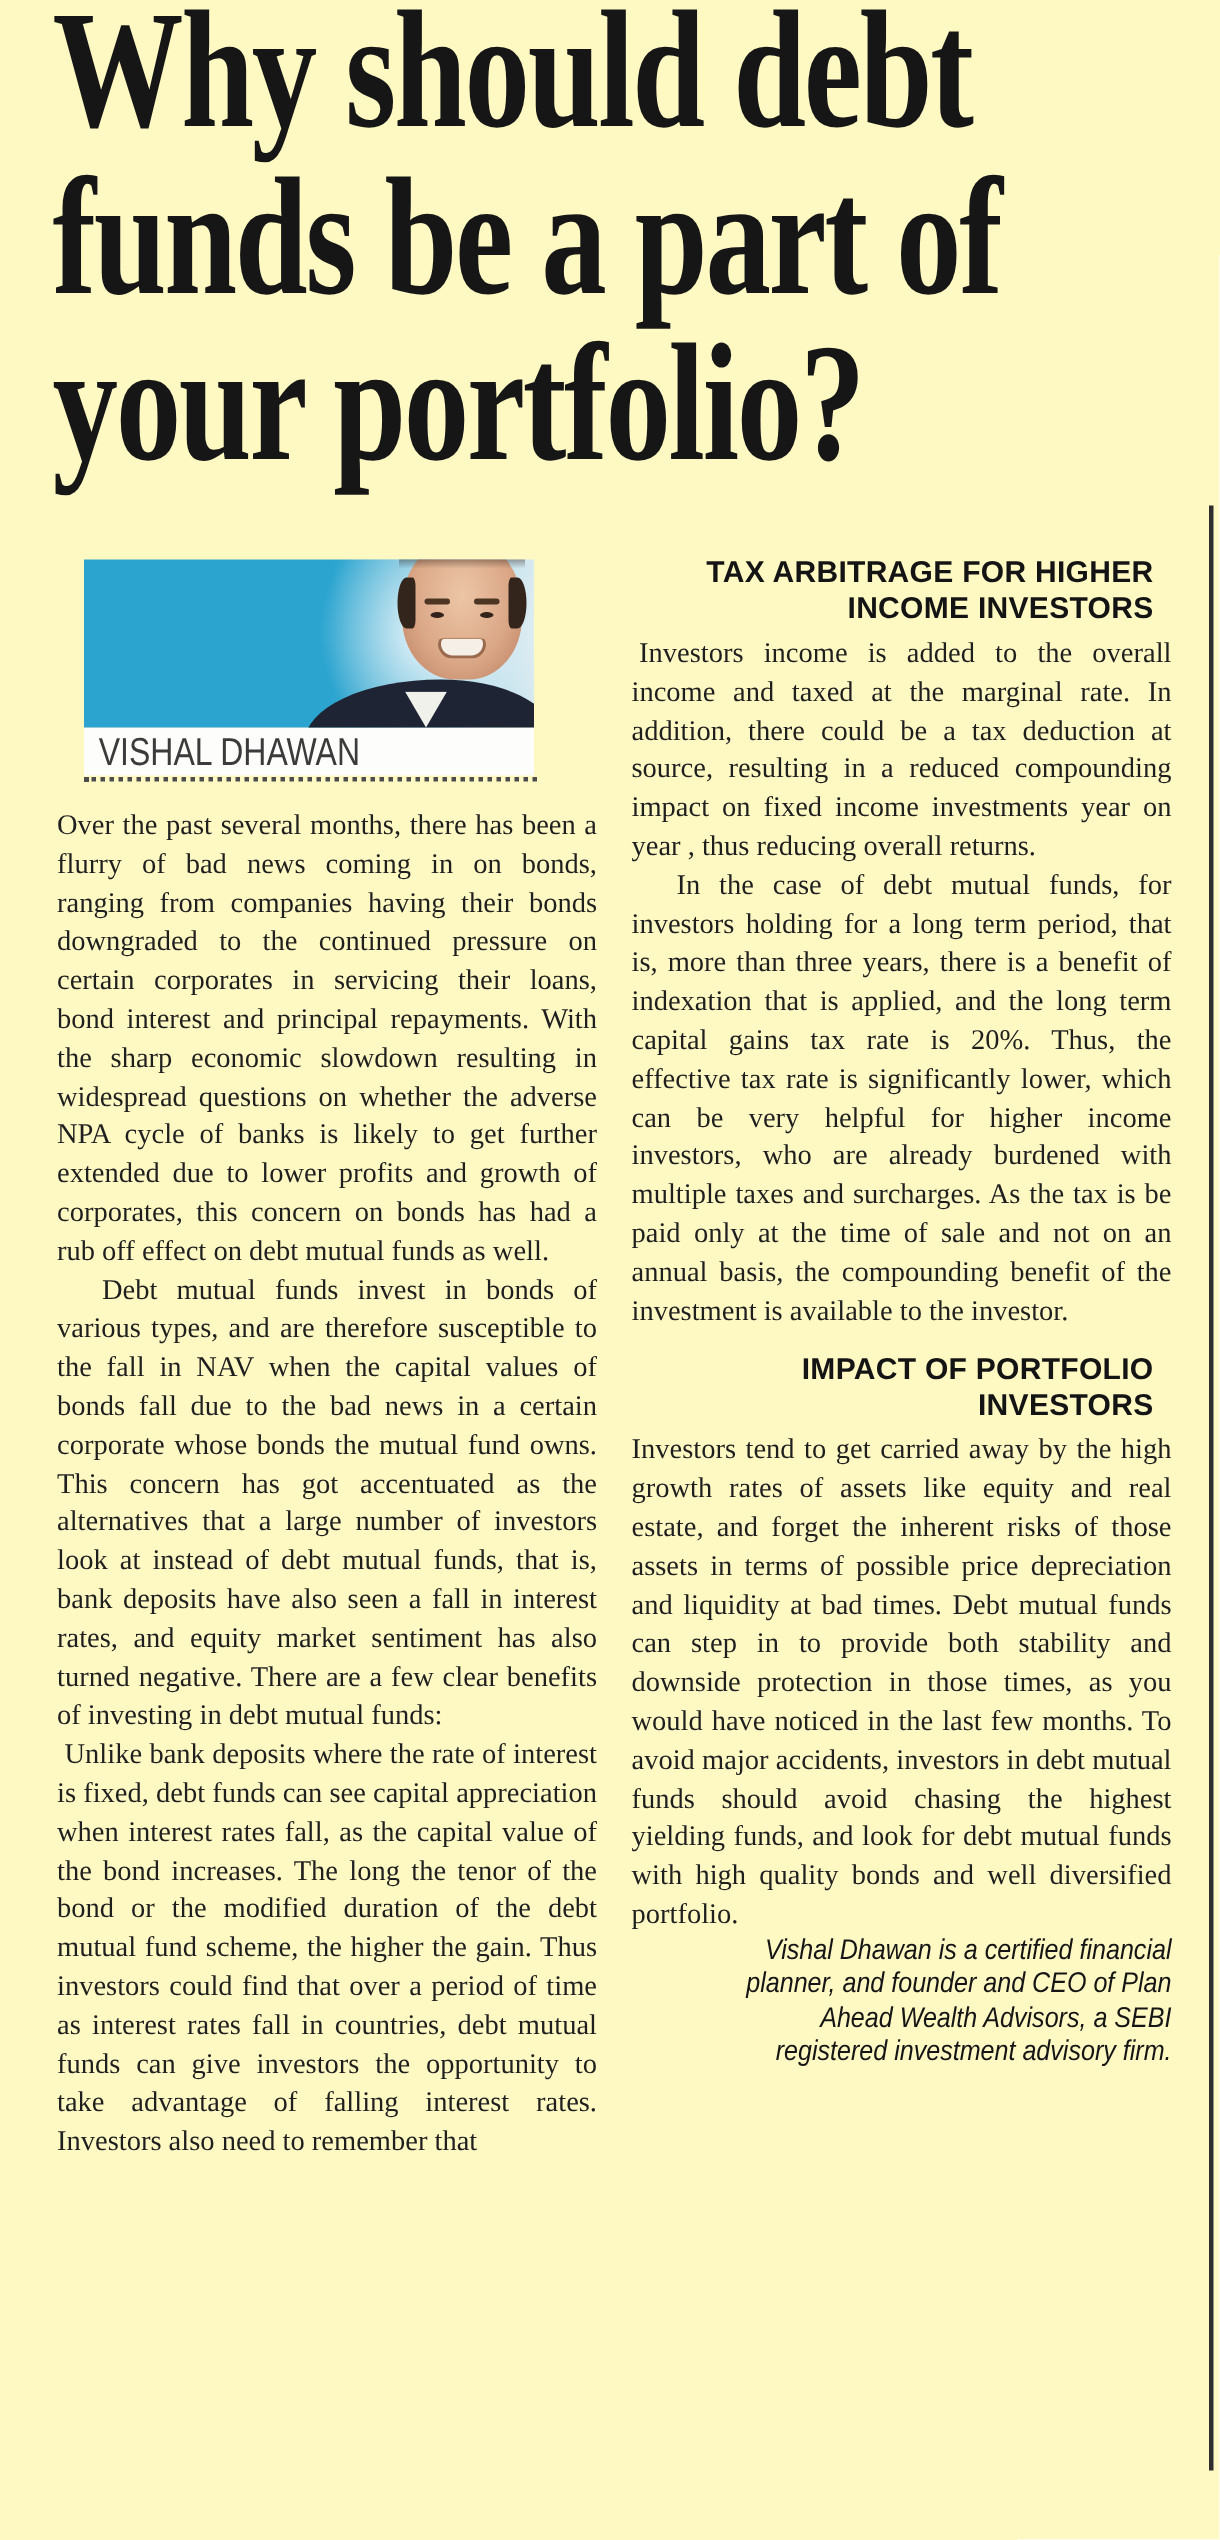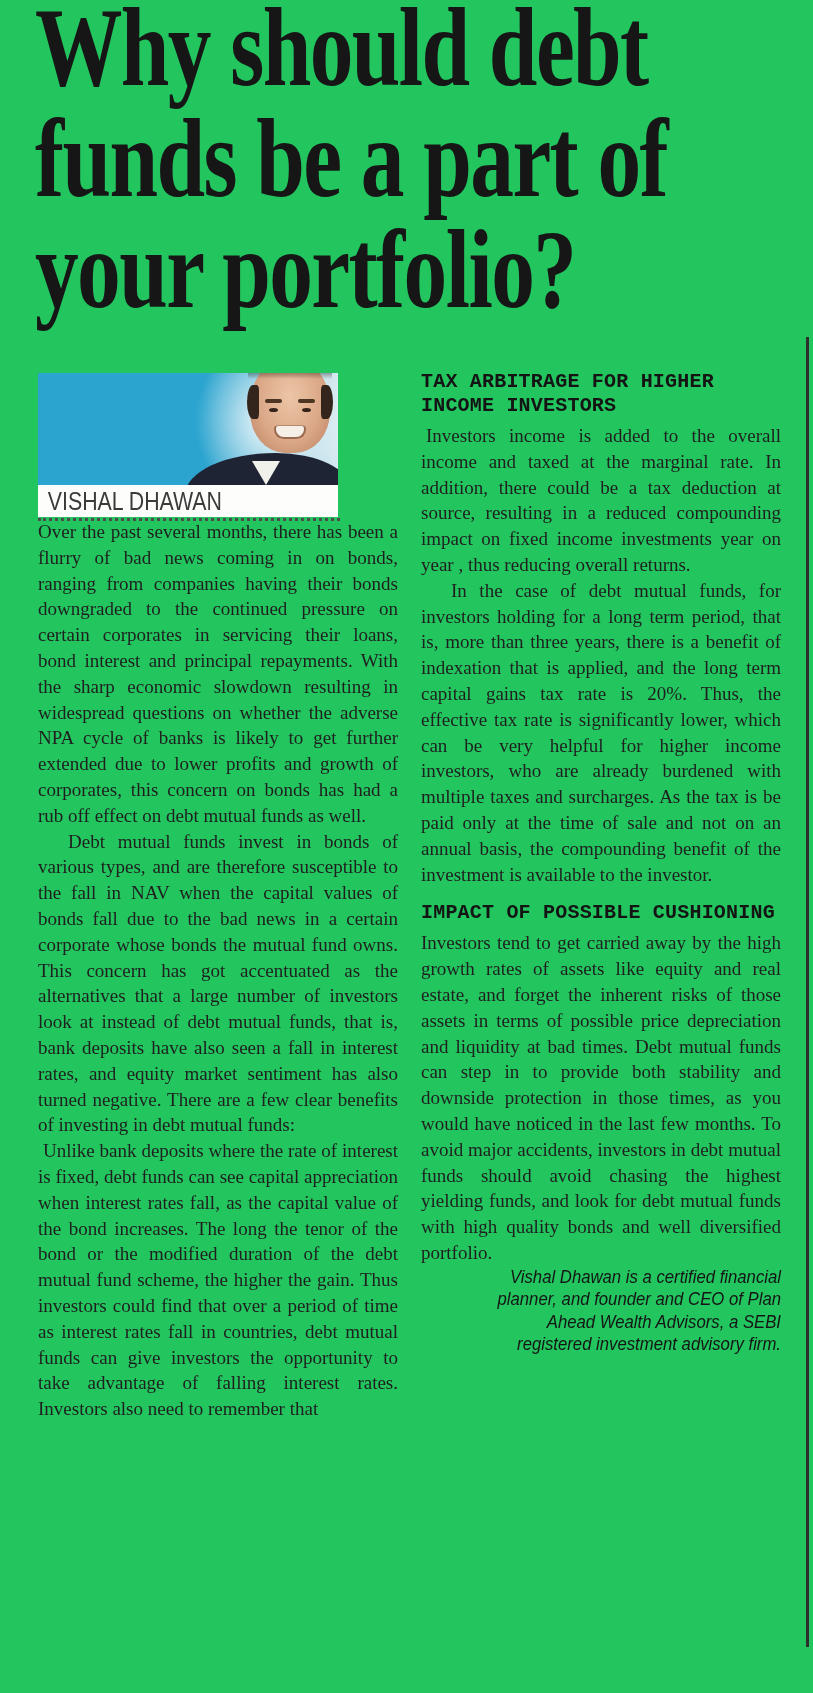--- a/index.html
+++ b/index.html
@@ -1,30 +1,30 @@
 <!DOCTYPE html>
 <html style="--accent: #2ba4cf;"><head>
 <meta charset="utf-8">
 <style>
   html,body { margin:0; padding:0; background:#ffffff; }
   .page {
     position:relative; width:813px; height:1693px; margin:0 auto;
-    background:#22c55e; overflow:hidden;
+    background:#fef9c3; overflow:hidden;
     font-family:"Liberation Serif", serif; color:#1f1f1f;
   }
 
   
   .headline { position:absolute; left:35px; top:-8px; }
   .headline-line {
     font-weight:bold; font-size:112px; line-height:111px; letter-spacing:-2px;
     white-space:nowrap; transform:scaleX(0.78); transform-origin:0 0; color:#161616;
   }
 
   
-  .author-card { position:absolute; left:38px; top:373px; width:300px;text-align:right; }
+  .author-card { position:absolute; left:56px; top:373px; width:300px;text-align:right; }
   .photo {
     position:relative; width:300px; height:112px; overflow:hidden;
     background:linear-gradient(90deg, var(--accent,#2ba4cf) 0%, var(--accent,#2ba4cf) 55%,
                #5eb8d8 74%, #aed8e8 90%, #d9eaf0 100%);
   }
   .photo-glow {
     position:absolute; right:0px; top:-24px; width:150px; height:160px;
     background:radial-gradient(ellipse at 55% 45%, rgba(255,255,255,0.92), rgba(255,255,255,0) 65%);
   }
   .face {
@@ -61,29 +61,29 @@
     font-family:"Liberation Sans", sans-serif; font-size:26px; color:#3b3b3b;
     transform:scaleX(0.82); transform-origin:0 50%; white-space:nowrap; padding-left:12px;
   }
   .dotted-rule { width:302px; border-top:3px dotted #4d4d4d; margin-top:1px; }
 
   
   .col {
     position:absolute; width:360px; text-align:justify;
     font-size:19px; line-height:25.8px; color:#1f1f1f;
   }
-  .col-left  { left:38px;  top:519px; }
+  .col-left  { left:38px;  top:538px; }
   .col-right { left:421px; top:356px; }
   .col p { margin:0; }
   .col p.p-indent { text-indent:30px; }
   .col p.p-lead { text-indent:5px; }
   .col h2 {
-    font-family:Liberation Mono, monospace; font-size:20px; line-height:24px;
+    font-family:Liberation Sans, sans-serif; font-size:20px; line-height:24px;
     font-weight:bold; letter-spacing:0.2px; color:#141414;
-    margin:14px 0 5px 0; text-align:left;
+    margin:14px 12px 5px 0; text-align:right;
   }
   .credit {
     margin-top:9px; padding-left:36px; text-align:right;
     font-family:"Liberation Sans", sans-serif; font-style:italic;
     font-size:19px; line-height:22.5px; color:#151515;
     transform:scaleX(0.88); transform-origin:100% 0;
   }
 
   
   .column-rule { position:absolute; left:806px; top:337px; width:3px; height:1310px; background:#2e2e2e; }
@@ -125,20 +125,20 @@
       <p class="p">Over the past several months, there has been a flurry of bad news coming in on bonds, ranging from companies having their bonds downgraded to the continued pressure on certain corporates in servicing their loans, bond interest and principal repayments. With the sharp economic slowdown resulting in widespread questions on whether the adverse NPA cycle of banks is likely to get further extended due to lower profits and growth of corporates, this concern on bonds has had a rub off effect on debt mutual funds as well.</p>
       <p class="p-indent">Debt mutual funds invest in bonds of various types, and are therefore susceptible to the fall in NAV when the capital values of bonds fall due to the bad news in a certain corporate whose bonds the mutual fund owns. This concern has got accentuated as the alternatives that a large number of investors look at instead of debt mutual funds, that is, bank deposits have also seen a fall in interest rates, and equity market sentiment has also turned negative. There are a few clear benefits of investing in debt mutual funds:</p>
       <p class="p-lead">Unlike bank deposits where the rate of interest is fixed, debt funds can see capital appreciation when interest rates fall, as the capital value of the bond increases. The long the tenor of the bond or the modified duration of the debt mutual fund scheme, the higher the gain. Thus investors could find that over a period of time as interest rates fall in countries, debt mutual funds can give investors the opportunity to take advantage of falling interest rates. Investors also need to remember that</p>
     </div>
 
   <div class="col col-right">
 
       <h2>TAX ARBITRAGE FOR HIGHER INCOME INVESTORS</h2>
       <p class="p-lead">Investors income is added to the overall income and taxed at the marginal rate. In addition, there could be a tax deduction at source, resulting in a reduced compounding impact on fixed income investments year on year , thus reducing overall returns.</p>
       <p class="p-indent">In the case of debt mutual funds, for investors holding for a long term period, that is, more than three years, there is a benefit of indexation that is applied, and the long term capital gains tax rate is 20%. Thus, the effective tax rate is significantly lower, which can be very helpful for higher income investors, who are already burdened with multiple taxes and surcharges. As the tax is be paid only at the time of sale and not on an annual basis, the compounding benefit of the investment is available to the investor.</p>
-      <h2>IMPACT OF POSSIBLE CUSHIONING</h2>
+      <h2>IMPACT OF PORTFOLIO INVESTORS</h2>
       <p class="p">Investors tend to get carried away by the high growth rates of assets like equity and real estate, and forget the inherent risks of those assets in terms of possible price depreciation and liquidity at bad times. Debt mutual funds can step in to provide both stability and downside protection in those times, as you would have noticed in the last few months. To avoid major accidents, investors in debt mutual funds should avoid chasing the highest yielding funds, and look for debt mutual funds with high quality bonds and well diversified portfolio.</p>
       <p class="credit">Vishal Dhawan is a certified financial planner, and founder and CEO of Plan Ahead Wealth Advisors, a SEBI registered investment advisory firm.</p>
     </div>
 
   <div class="column-rule"></div>
 
 </div>
 
 </body></html>

